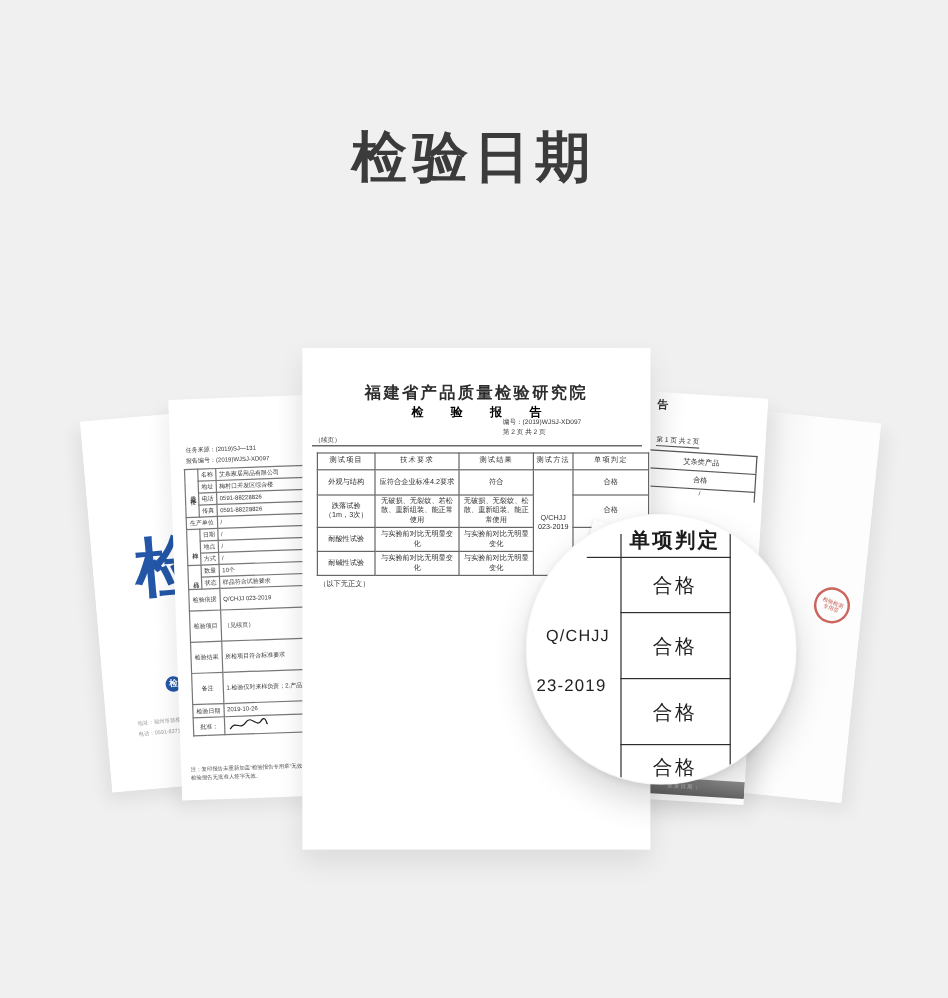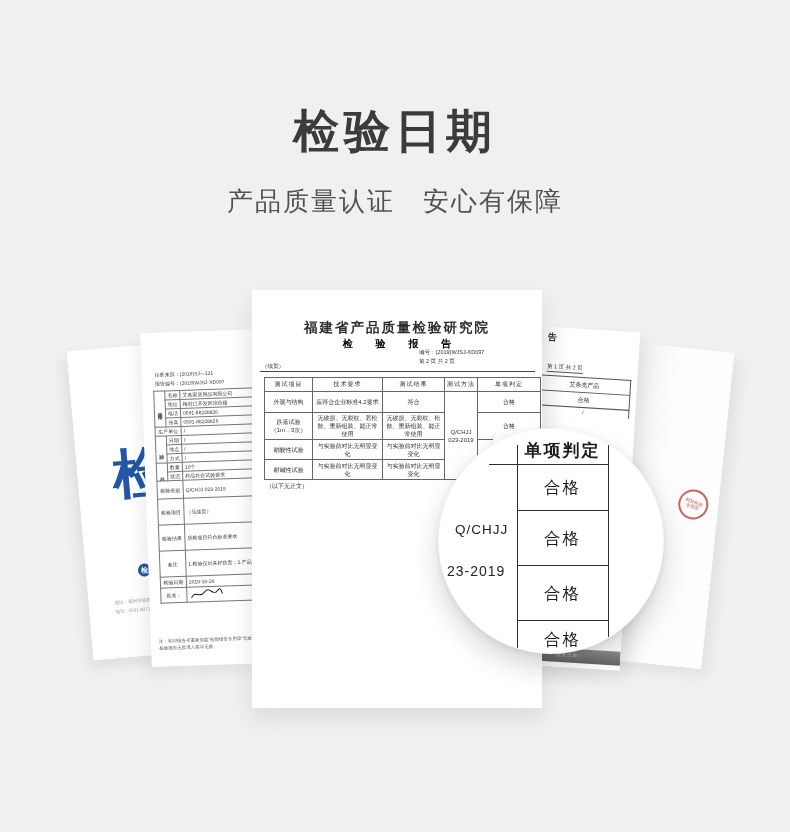--- a/index.html
+++ b/index.html
@@ -191,23 +191,20 @@
   .mag-cell.c4 { top:200px; }
   .mag-q1 { position:absolute; left:16px; top:93px; font-size:13.5px; color:#222; letter-spacing:1px; }
   .mag-q2 { position:absolute; left:8px;  top:134px; font-size:14px;  color:#222; letter-spacing:1px; }
 </style>
 </head>
 <body>
 
 <div class="stage">
 
   <div class="sec-title">检验日期</div>
-  <div class="sec-sub">
-    <span>产品质量认证</span><span class="gap"></span><span>安心有保障</span>
-  </div>
 
   <div class="doc doc-cover">
     <div class="cover-big">检</div>
     <div class="cover-logo">检</div>
     <div class="cover-org">福建省产品质量检验研究院</div>
     <div class="cover-addr l1">地址：福州市鼓楼区杨桥中路151号</div>
     <div class="cover-addr l2">电话：0591-83713866</div>
   </div>
 
   <div class="doc doc-r2">

